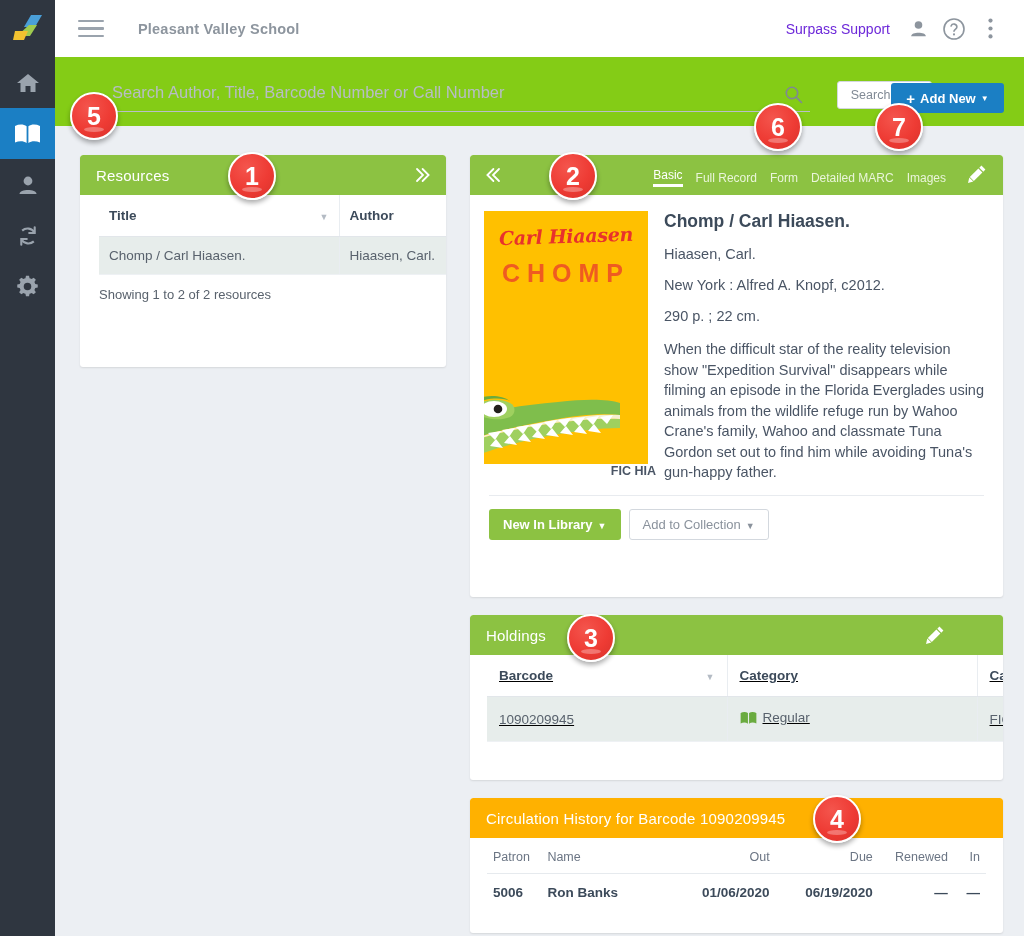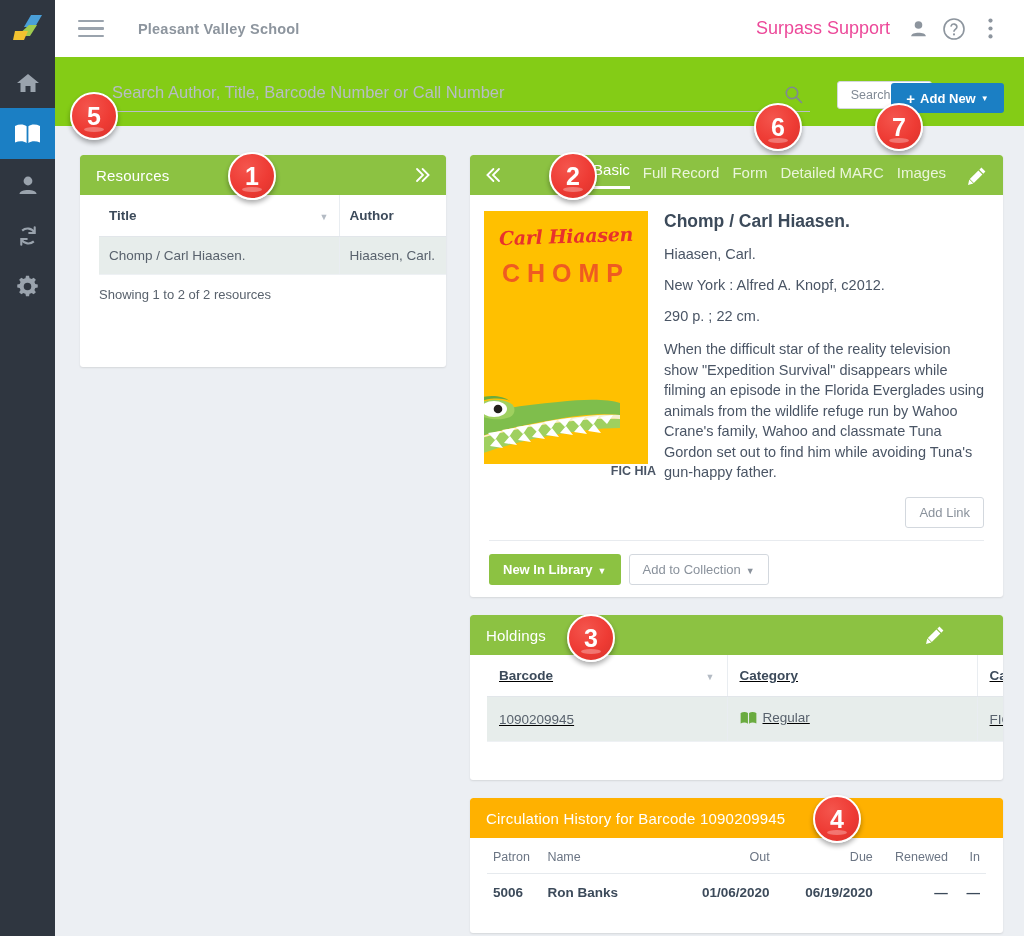--- a/index.html
+++ b/index.html
@@ -30,21 +30,21 @@
     position: absolute; left: 55px; top: 0; width: 969px; height: 57px;
     background: #ffffff; display: flex; align-items: center;
   }
   .hamburger { width: 26px; height: 18px; margin-left: 23px; cursor: pointer; }
   .hamburger span { display:block; height: 2.5px; background: #9aa3ad; border-radius: 1px; margin-bottom: 5px; }
   .hamburger span:last-child { margin-bottom: 0; }
   .school-title {
     margin-left: 34px; font-size: 14.5px; font-weight: bold; color: #8d959e; letter-spacing: .2px;
   }
   .topbar-right { margin-left: auto; display: flex; align-items: center; padding-right: 16px; }
-  .support-name { font-size: 18px; color: #ec4899; margin-right: 10px; }
+  .support-name { font-size: 14px; color: #6d28d9; margin-right: 10px; }
   .tb-icon { width: 36px; height: 36px; display: flex; align-items: center; justify-content: center; cursor: pointer; }
 
   
   .searchrow {
     position: absolute; left: 55px; top: 57px; width: 969px; height: 69px;
     background: #84cc16;
   }
   .search-field {
     position: absolute; left: 55px; top: 22px; width: 700px; height: 33px;
     border: none; border-bottom: 1px solid #b9bfc7; background: transparent;
@@ -92,21 +92,21 @@
   }
   .rtable tr.sel td { background: #e7edeb; }
   .rtable .cdiv { border-left: 1px solid #e9edf1; }
   .sortcaret { float: right; color: #b4bbc4; font-size: 9px; margin-top: 4px; }
   .showing { font-size: 13px; color: #59626d; padding: 12px 7px 0 19px; }
   .rbody { padding: 0 19px; }
 
   
   #detail-panel { left: 470px; top: 155px; width: 533px; height: 442px; overflow: hidden; }
   .tabs { display: flex; align-items: flex-end; gap: 13px; margin-left: auto; }
-  .tab { font-size: 15px; color: #eaf5da; cursor: pointer; padding-bottom: 8px; }
+  .tab { font-size: 12px; color: #eaf5da; cursor: pointer; padding-bottom: 2px; }
   .tab.active { color: #fff; border-bottom: 3px solid #fff; }
   .detail-body { display: flex; padding: 16px 19px 0 14px; }
   .cover-col { width: 172px; flex: 0 0 172px; }
   .cover {
     width: 164px; height: 253px; background: #ffc000; position: relative; overflow: hidden;
   }
   .cover-author {
     position: absolute; top: 14px; left: 0; right: 0; text-align: center;
     font-family: "DejaVu Serif", serif; font-style: italic; font-weight: bold;
     font-size: 19px; color: #e8322c; transform: rotate(-2deg); letter-spacing: -.3px;
@@ -369,23 +369,20 @@
         <div class="callnum">FIC HIA</div>
       </div>
       <div class="meta-col">
         <div class="meta-title">Chomp / Carl Hiaasen.</div>
         <div class="meta-line">Hiaasen, Carl.</div>
         <div class="meta-line">New York : Alfred A. Knopf, c2012.</div>
         <div class="meta-line">290 p. ; 22 cm.</div>
         <div class="meta-summary">When the difficult star of the reality television show "Expedition Survival" disappears while filming an episode in the Florida Everglades using animals from the wildlife refuge run by Wahoo Crane's family, Wahoo and classmate Tuna Gordon set out to find him while avoiding Tuna's gun-happy father.</div>
       </div>
     </div>
-    <div class="addlink-row">
-      <button class="btn-outline">Add Link</button>
-    </div>
     <div class="hr"></div>
     <div class="detail-actions">
       <button class="btn-green">
         <span>New In Library</span><span class="car">▼</span>
       </button>
       <button class="btn-outline">
         <span>Add to Collection</span><span class="car">▼</span>
       </button>
     </div>
   </div>

